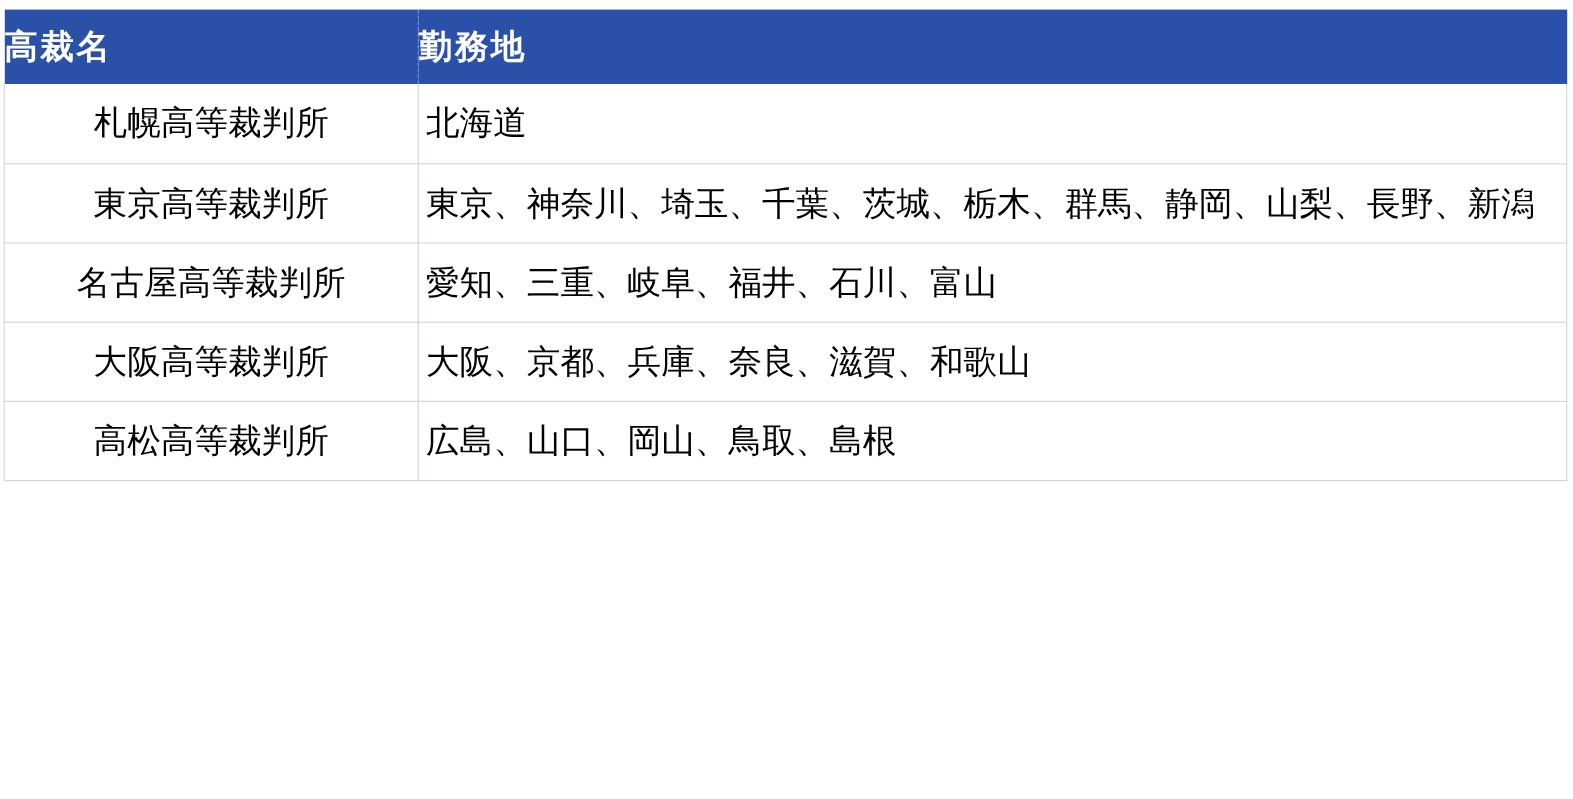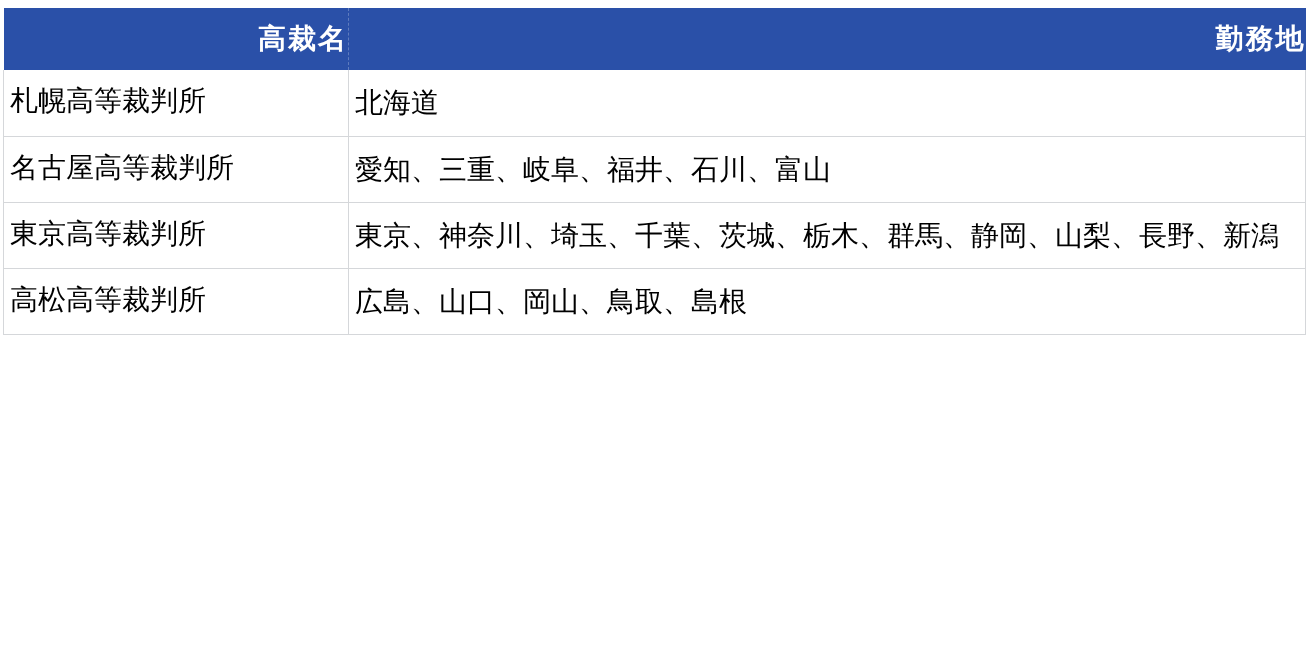--- a/index.html
+++ b/index.html
@@ -31,43 +31,42 @@
     width: 1302px;
     color: var(--text);
   }
   table.courts thead th {
     height: 62px;
     background: var(--header-bg);
     color: var(--header-text);
     font-size: 28px;
     font-weight: bold;
     letter-spacing: 2px;
-    text-align: right;
+    text-align: left;
     vertical-align: middle;
     padding: 0;
     border: none;
   }
   table.courts thead th:first-child {
     border-right: 1px dashed rgba(255,255,255,0.25);
   }
   table.courts tbody td {
     border: 1px solid var(--border);
     font-size: 28px;
     line-height: 45px;
     height: 66px;
     vertical-align: middle;
     padding: 10px 6px;
     background: #FFFFFF;
   }
   table.courts tbody tr:first-child td {
     border-top: none;
   }
   td.court-cell {
-    text-align: left;
-    font-family: Liberation Mono, monospace;
+    text-align: center;
   }
   td.location-cell {
     text-align: left;
     padding-left: 7px;
     padding-right: 12px;
     margin-left: 16px;
   }
 </style>
 </head>
 <body>
@@ -83,26 +82,30 @@
         <th>高裁名</th>
         <th>勤務地</th>
       </tr>
     </thead>
     <tbody>
       <tr>
         <td class="court-cell">札幌高等裁判所</td>
         <td class="location-cell">北海道</td>
       </tr>
       <tr>
+        <td class="court-cell">東京高等裁判所</td>
+        <td class="location-cell">東京、神奈川、埼玉、千葉、茨城、栃木、群馬、静岡、山梨、長野、新潟</td>
+      </tr>
+      <tr>
         <td class="court-cell">名古屋高等裁判所</td>
         <td class="location-cell">愛知、三重、岐阜、福井、石川、富山</td>
       </tr>
       <tr>
-        <td class="court-cell">東京高等裁判所</td>
-        <td class="location-cell">東京、神奈川、埼玉、千葉、茨城、栃木、群馬、静岡、山梨、長野、新潟</td>
+        <td class="court-cell">大阪高等裁判所</td>
+        <td class="location-cell">大阪、京都、兵庫、奈良、滋賀、和歌山</td>
       </tr>
       <tr>
         <td class="court-cell">高松高等裁判所</td>
         <td class="location-cell">広島、山口、岡山、鳥取、島根</td>
       </tr>
     </tbody>
   </table>
 </div>
 
 </body></html>

